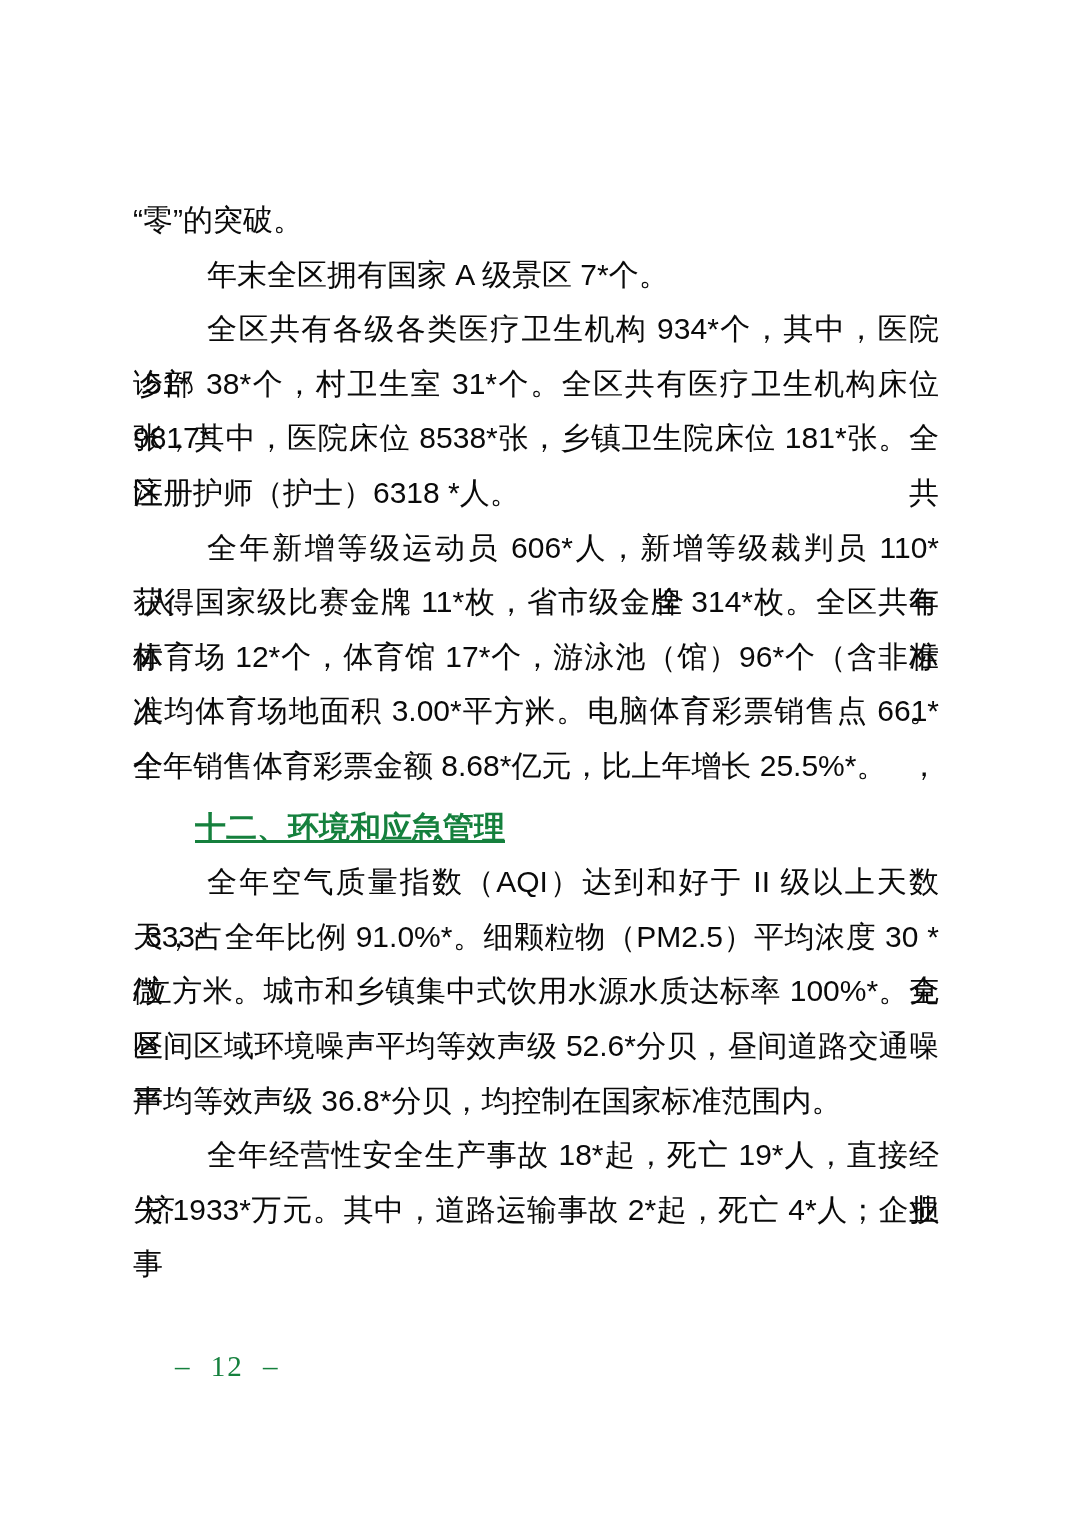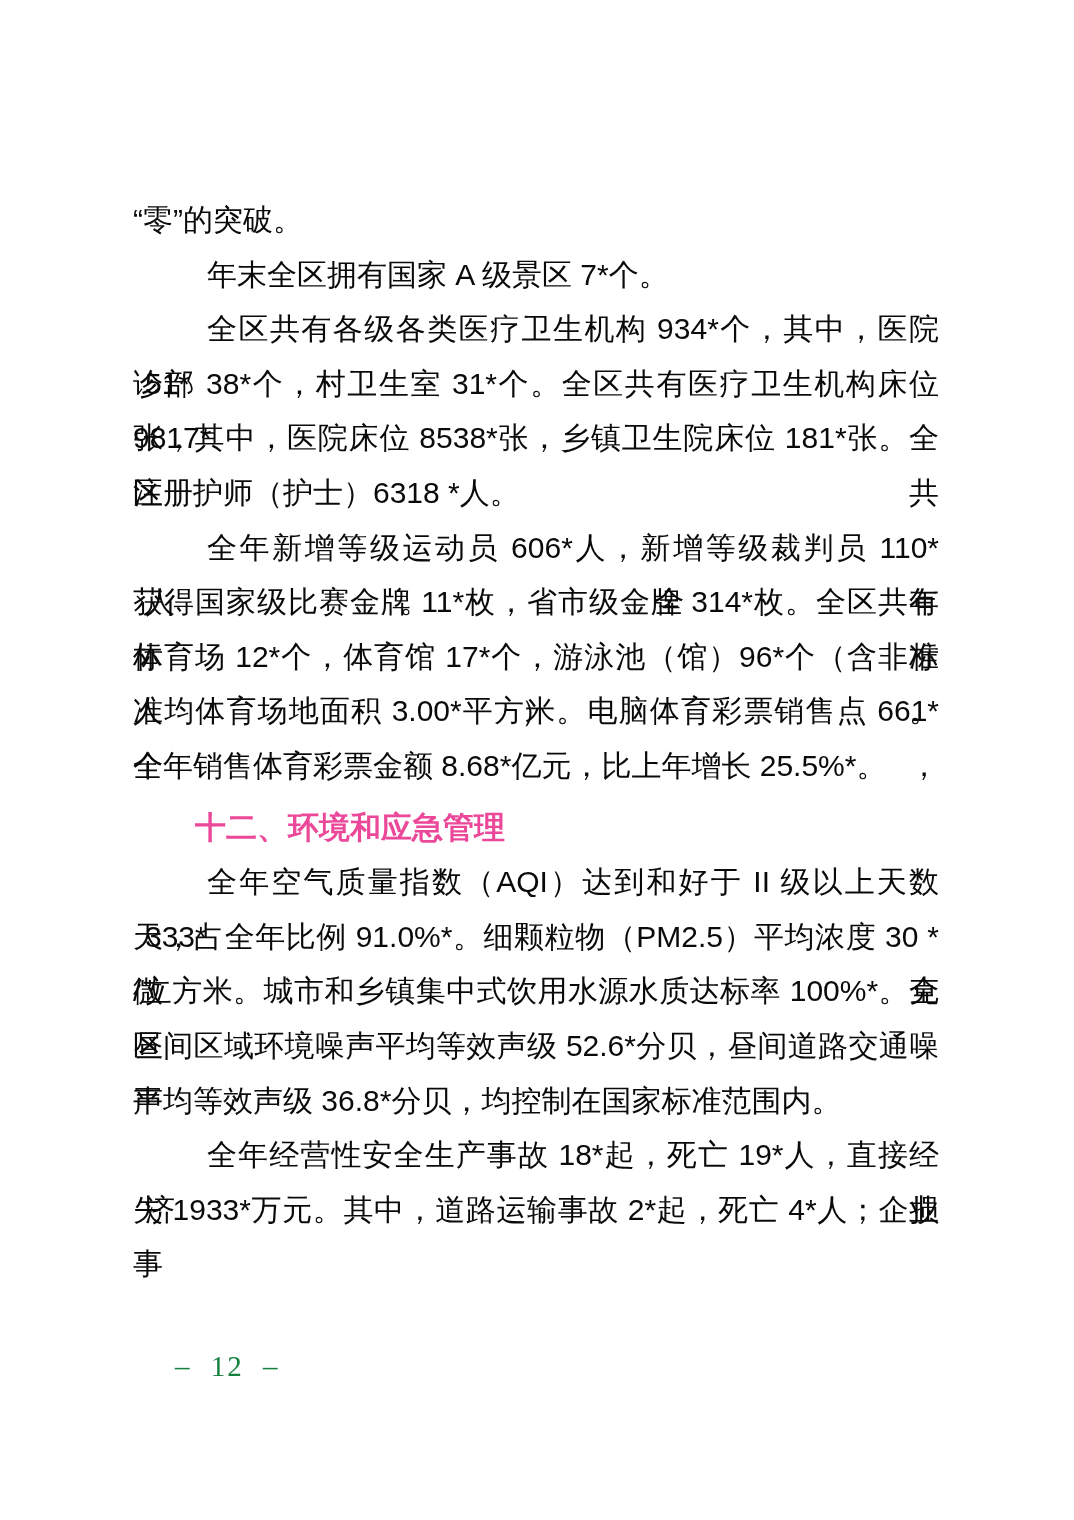--- a/index.html
+++ b/index.html
@@ -38,21 +38,22 @@
   }
   .line.indent { text-indent: 62px; margin-left: 12px; }
   .heading {
     font-family: "Liberation Sans", sans-serif;
     font-weight: bold;
     font-size: 31px;
     line-height: 54.6px;
     height: 54.6px;
     margin: 7px 0 0 0;
     text-indent: 62px;
-    color: #ec4899;
+    color: #15803d;
+    text-decoration: underline;
   }
   .page-number {
     position: absolute;
     left: 175px;
     top: 1350px;
     font-family: "Liberation Serif", serif;
     font-size: 29px;
     color: #15803d;
     letter-spacing: 2px;
     word-spacing: 10px;

